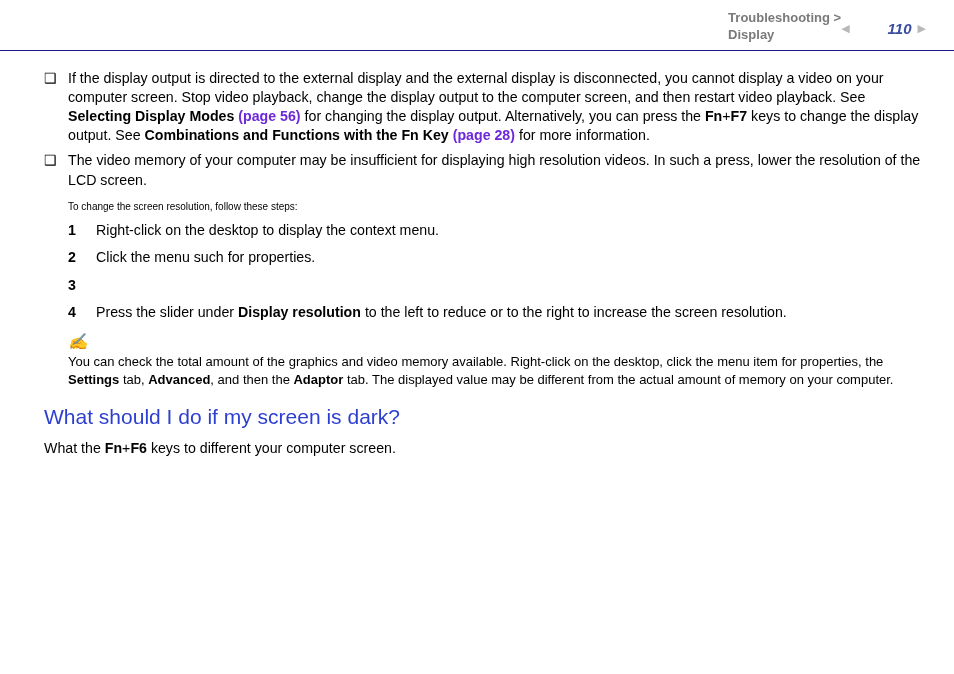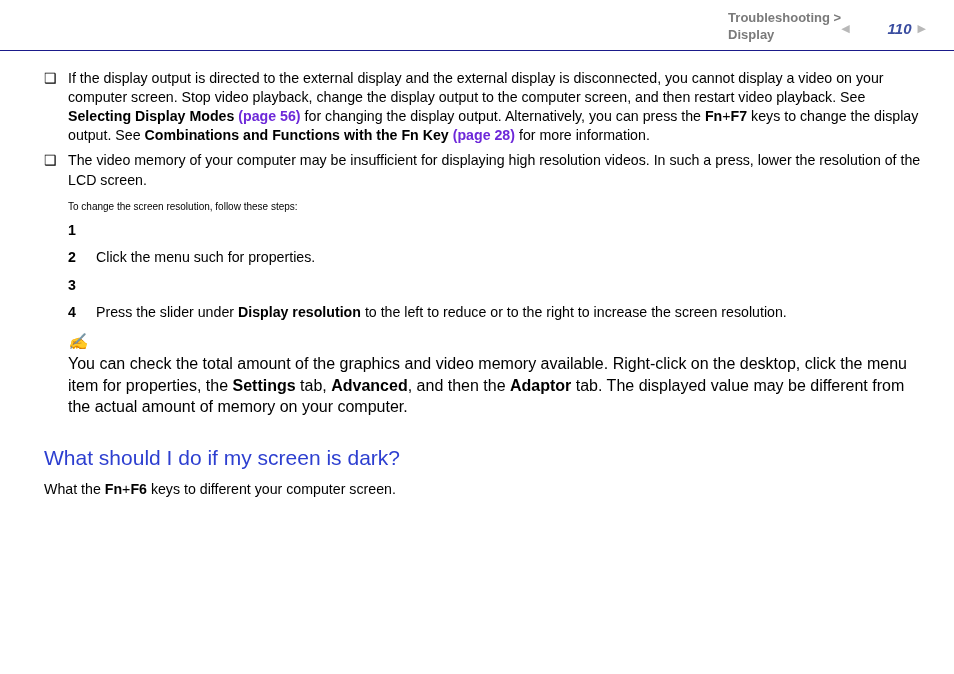--- a/index.html
+++ b/index.html
@@ -96,26 +96,26 @@
     margin: 10px 0 0 24px;
   }
   .note-icon {
     font-size: 16px;
     color: #2d3fd0;
     font-style: italic;
     font-family: "Segoe Script", cursive, Arial;
     margin-bottom: 2px;
   }
   .note-text {
-    font-size: 16px;
+    font-size: 13px;
     line-height: 1.35;
     font-family: Arial, sans-serif;
   }
   .section2 {
-    margin-top: 28px;
+    margin-top: 17px;
   }
   .para {
     font-size: 14.2px;
     line-height: 1.35;
     margin: 4px 0 0 0;
   }
 </style>
 </head>
 <body>
 
@@ -144,20 +144,21 @@
 
   <div class="bullet-item">
     <div class="bullet">❑</div>
     <div class="bullet-text">The video memory of your computer may be insufficient for displaying high resolution videos. In such a press, lower the resolution of the LCD screen.</div>
   </div>
 
   <div class="sub-para">To change the screen resolution, follow these steps:</div>
 
   <div class="num-item">
     <div class="num">1</div>
+    <div>Right-click on the desktop to display the context menu.</div>
   </div>
   <div class="num-item">
     <div class="num">2</div>
     <div>Click the menu such for properties.</div>
   </div>
   <div class="num-item">
     <div class="num">3</div>
   </div>
   <div class="num-item">
     <div class="num">4</div>

